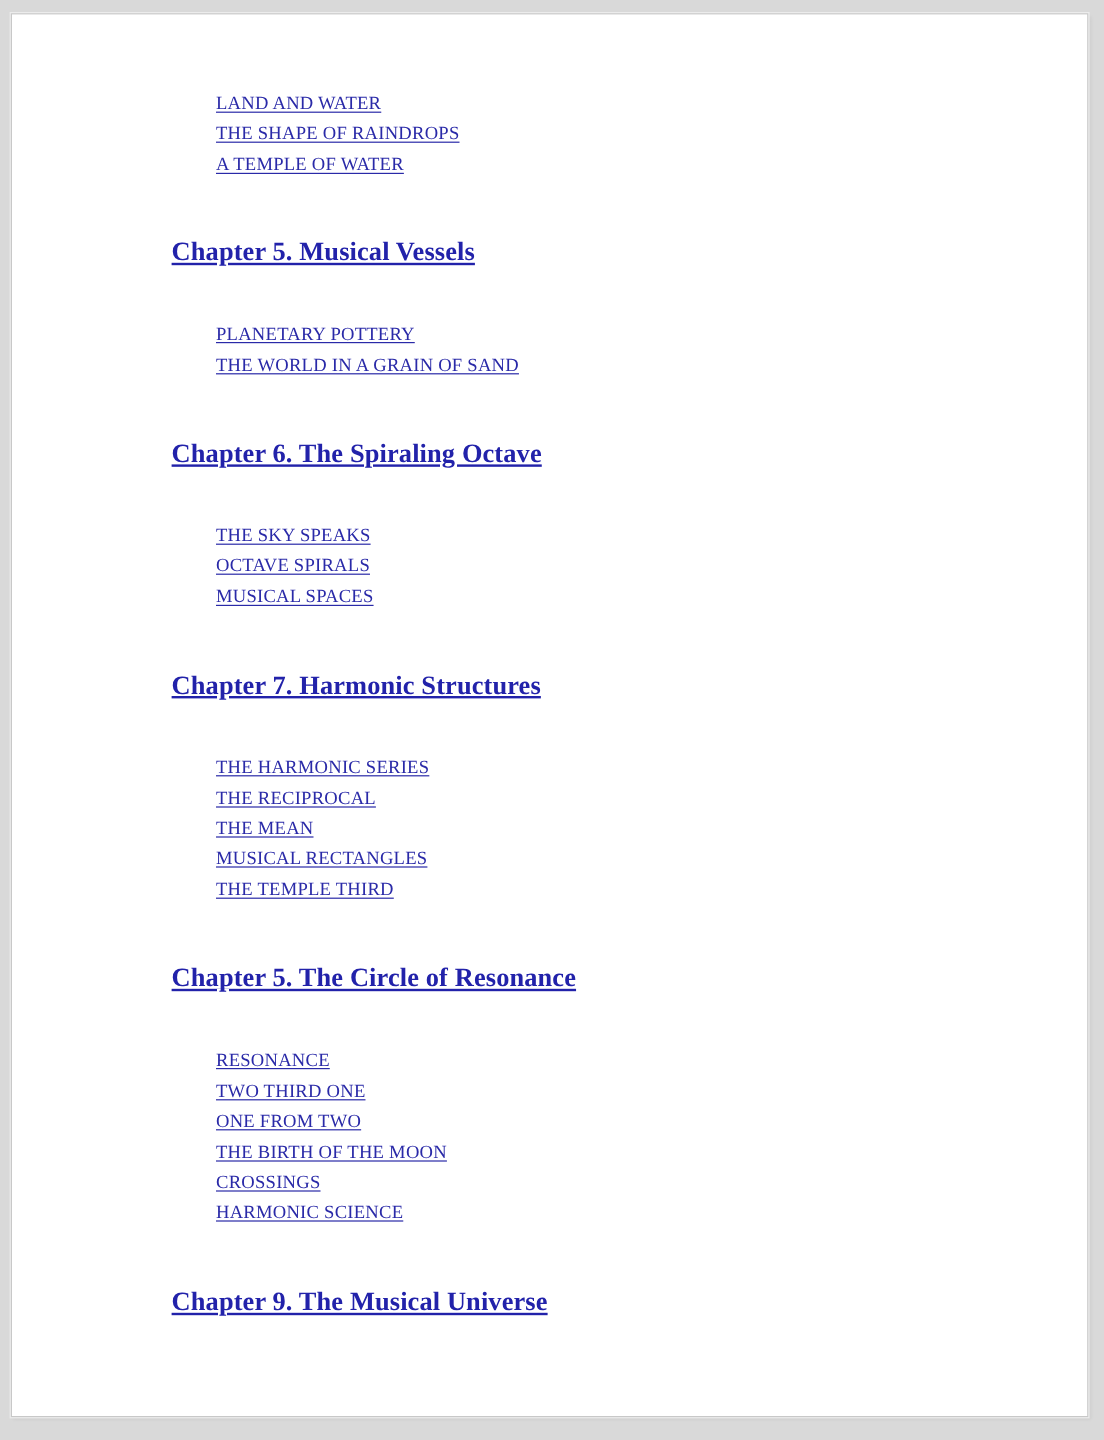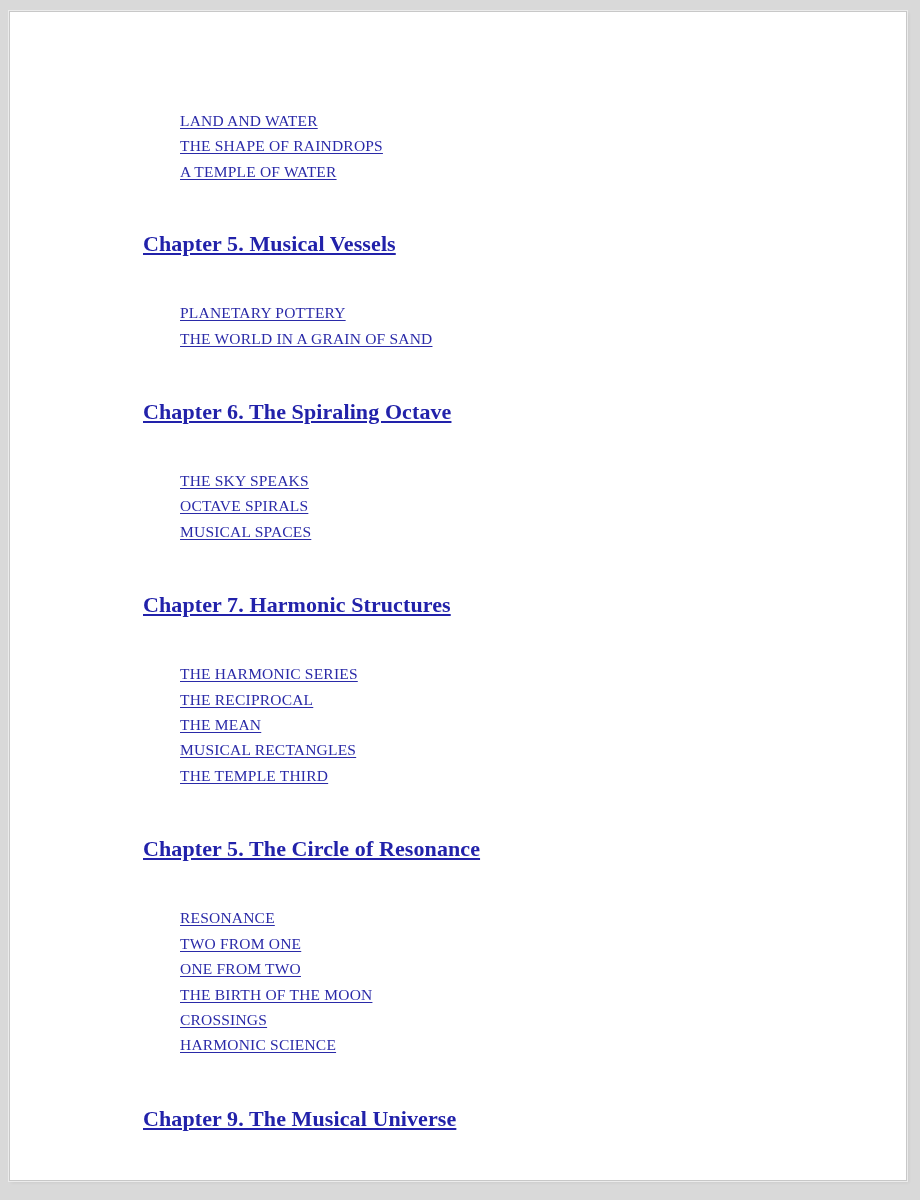--- a/index.html
+++ b/index.html
@@ -36,21 +36,21 @@
     box-shadow: 0 0 0 1px #ececec, 2px 2px 3px rgba(0,0,0,0.06);
     overflow: hidden;
   }
 
   
   .toc-body {
     position: absolute;
     left: 0;
     top: 0;
     width: 100%;
-    padding-top: 96px;
+    padding-top: 62px;
     box-sizing: border-box;
   }
 
   .toc-section {
     margin: 0;
   }
 
   
   .chapter-heading {
     margin: 16px;
@@ -144,21 +144,21 @@
         </ul>
       </div>
 
       <div class="gap-between-blocks"></div>
 
       <div class="toc-section">
         <div class="chapter-heading">Chapter 5. The Circle of Resonance</div>
         <div class="gap-after-heading"></div>
         <ul class="entry-list">
           <li class="entry-item">RESONANCE</li>
-          <li class="entry-item">TWO FROM ONE</li>
+          <li class="entry-item">TWO THIRD ONE</li>
           <li class="entry-item">ONE FROM TWO</li>
           <li class="entry-item">THE BIRTH OF THE MOON</li>
           <li class="entry-item">CROSSINGS</li>
           <li class="entry-item">HARMONIC SCIENCE</li>
         </ul>
       </div>
 
       <div class="gap-between-blocks"></div>
 
       <div class="toc-section">

